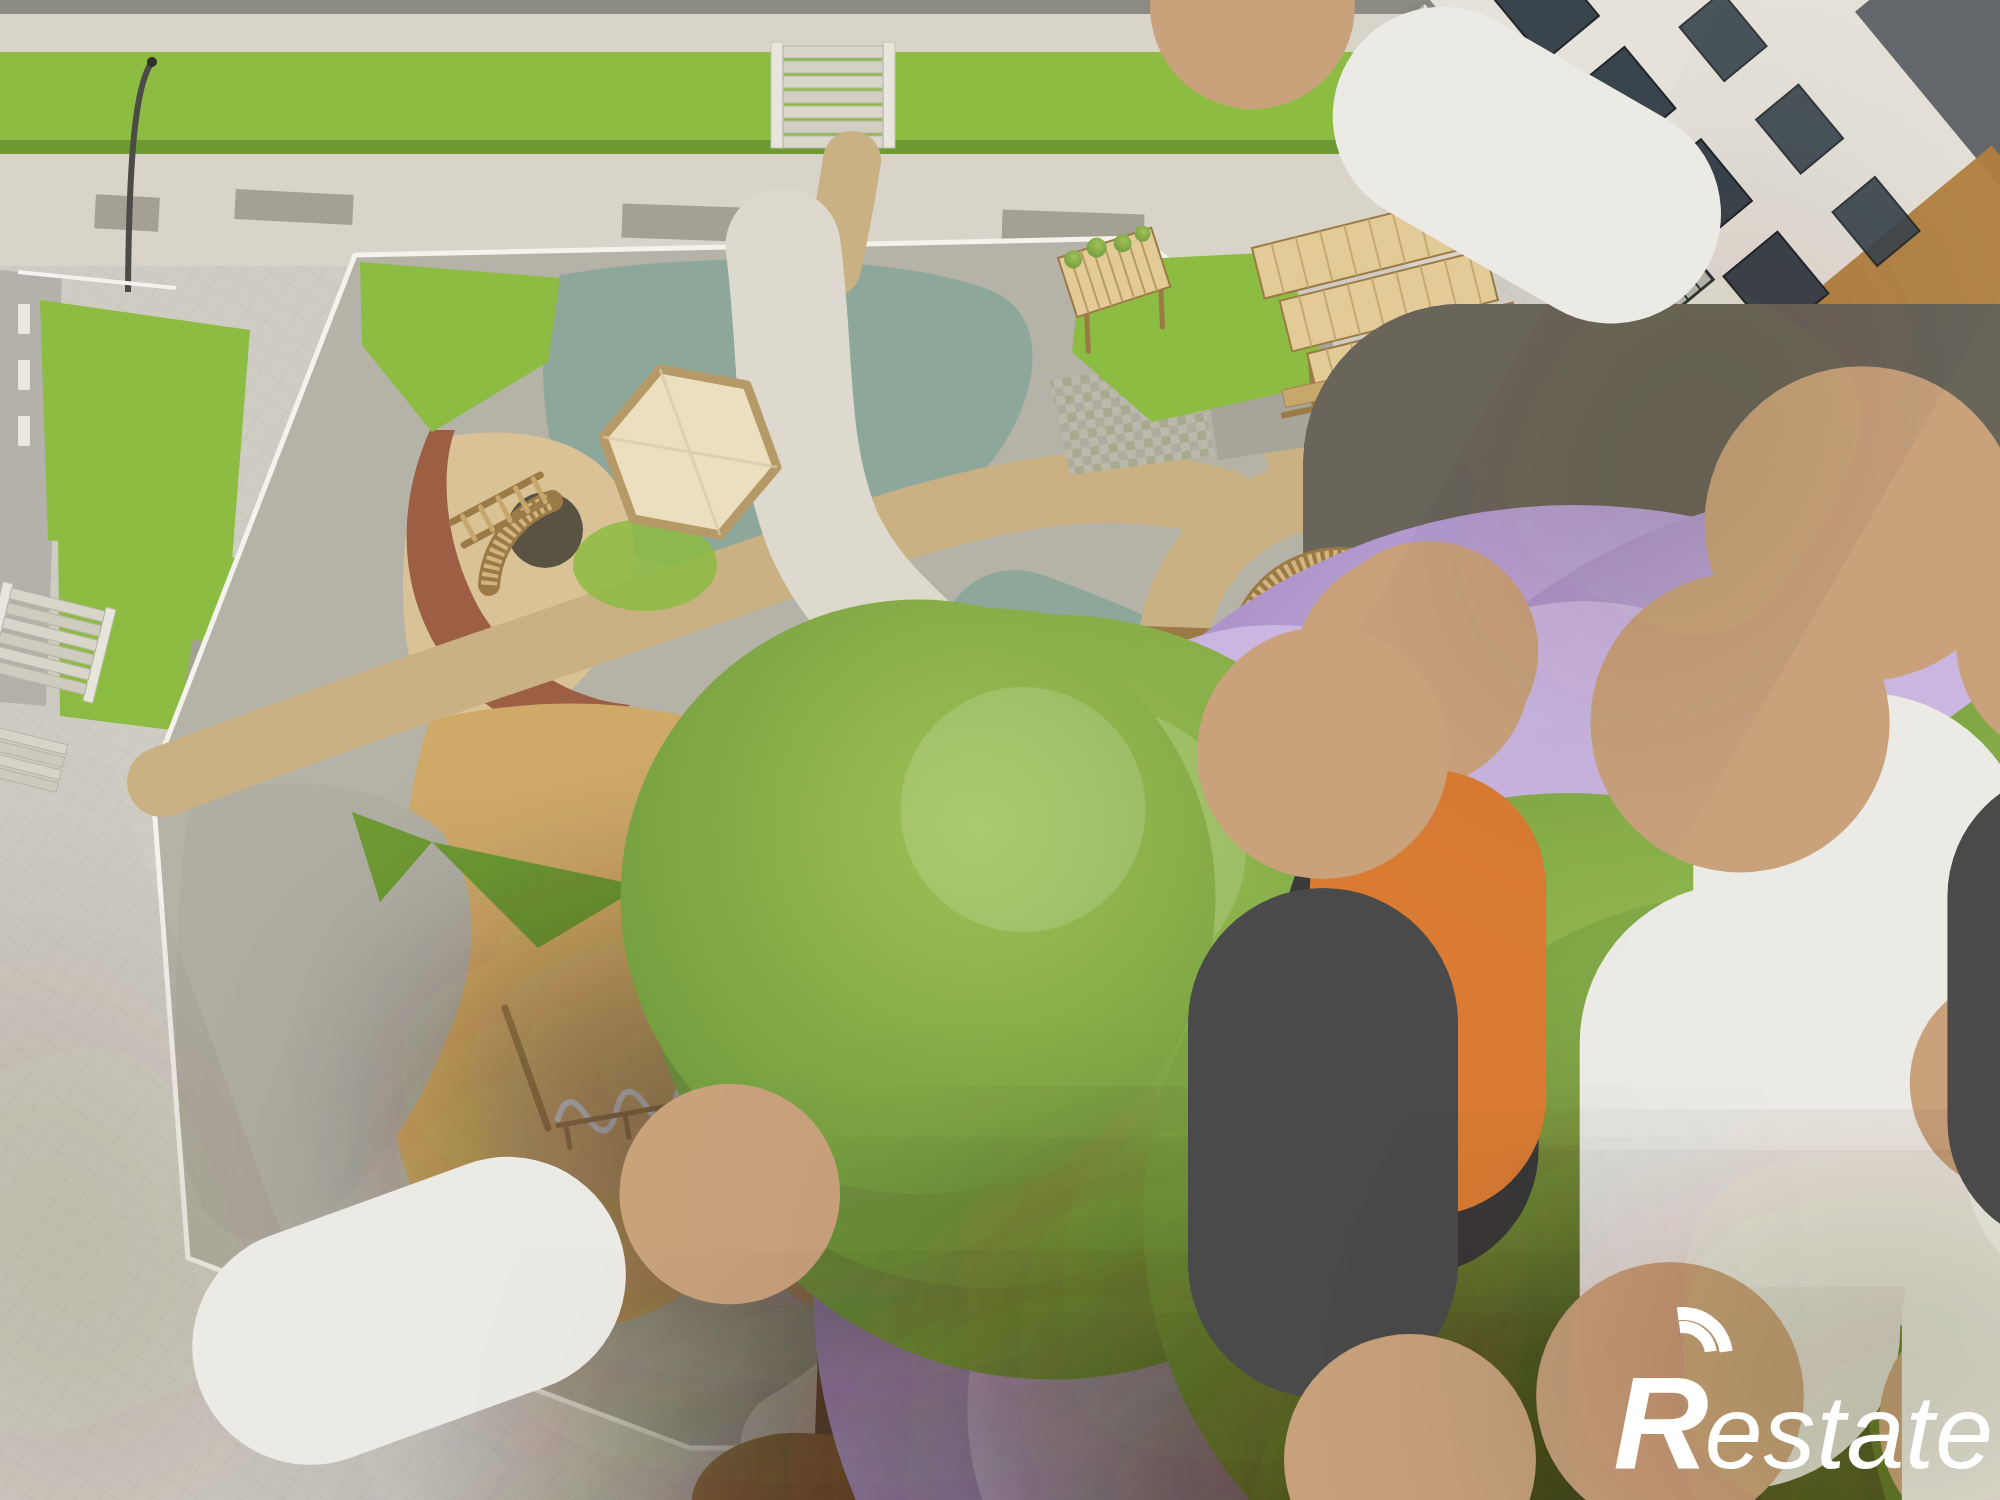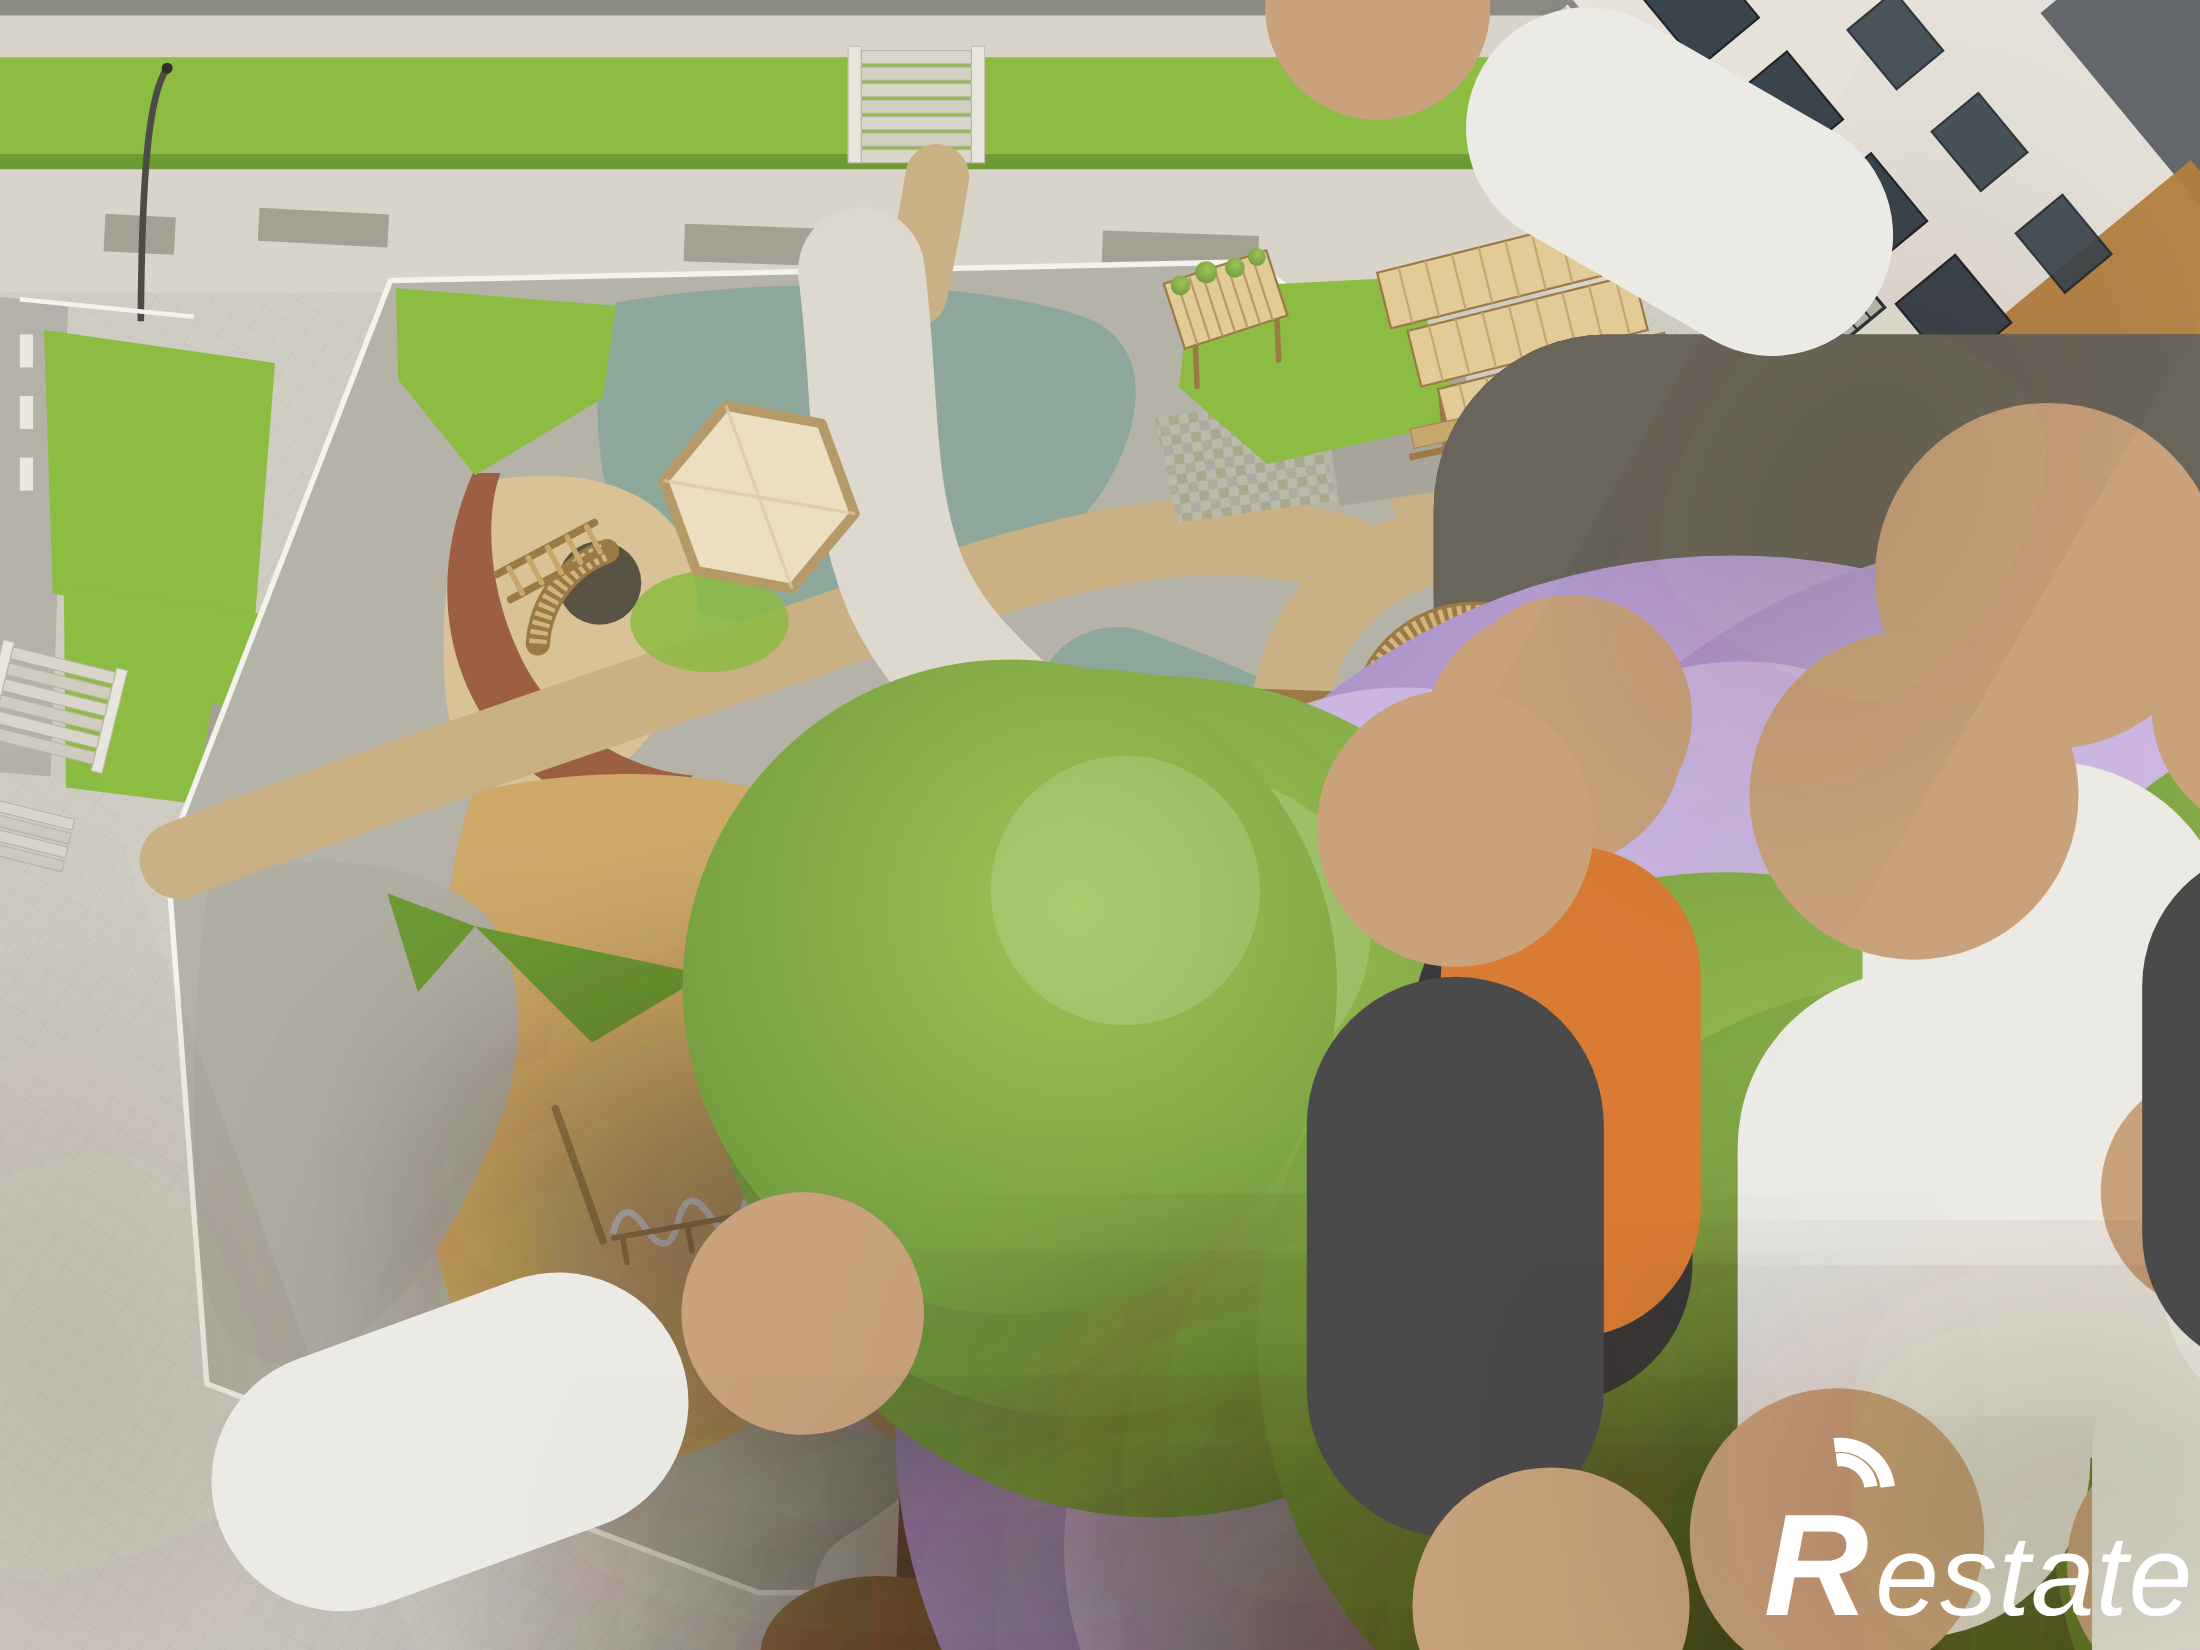--- a/index.html
+++ b/index.html
@@ -28,21 +28,21 @@
   .slat{stroke:#a8854f;stroke-width:1.5}
   
   .wm{position:absolute;right:6px;bottom:2px;display:flex;align-items:baseline;
       color:var(--wm,#fff);font-style:italic;line-height:1;user-select:none}
   .wm-rwrap{position:relative}
   .wm-r{font:italic 700 132px "Liberation Sans",sans-serif;letter-spacing:-4px}
   .wm-arc{position:absolute;border-style:solid;border-color:var(--wm,#fff) transparent transparent transparent;
           border-radius:50%;transform:rotate(38deg)}
   .wm-arc1{width:44px;height:44px;border-width:12px;right:-12px;top:-26px}
   .wm-arc2{width:74px;height:74px;border-width:13px;right:-28px;top:-40px}
-  .wm-rest{font:italic 400 104px "Liberation Sans",sans-serif;letter-spacing:1px;margin-left:10px}
+  .wm-rest{font:italic 400 104px "Liberation Sans",sans-serif;letter-spacing:1px;margin-left:0}
 </style>
 </head>
 <body>
 
 <div id="stage">
 <svg width="2000" height="1500" viewBox="0 0 2000 1500" role="img" aria-label="Aerial 3D render of a residential courtyard playground with colored rubber surfacing, sandbox, play tower with slide, climbing equipment, benches, pergolas, lilac shrubs and an apartment building">
   <defs>
     <radialGradient id="gTree" cx="0.62" cy="0.36" r="0.8">
       <stop offset="0" stop-color="#adcc60"></stop>
           <stop offset="0.55" stop-color="#7ba63d"></stop>

